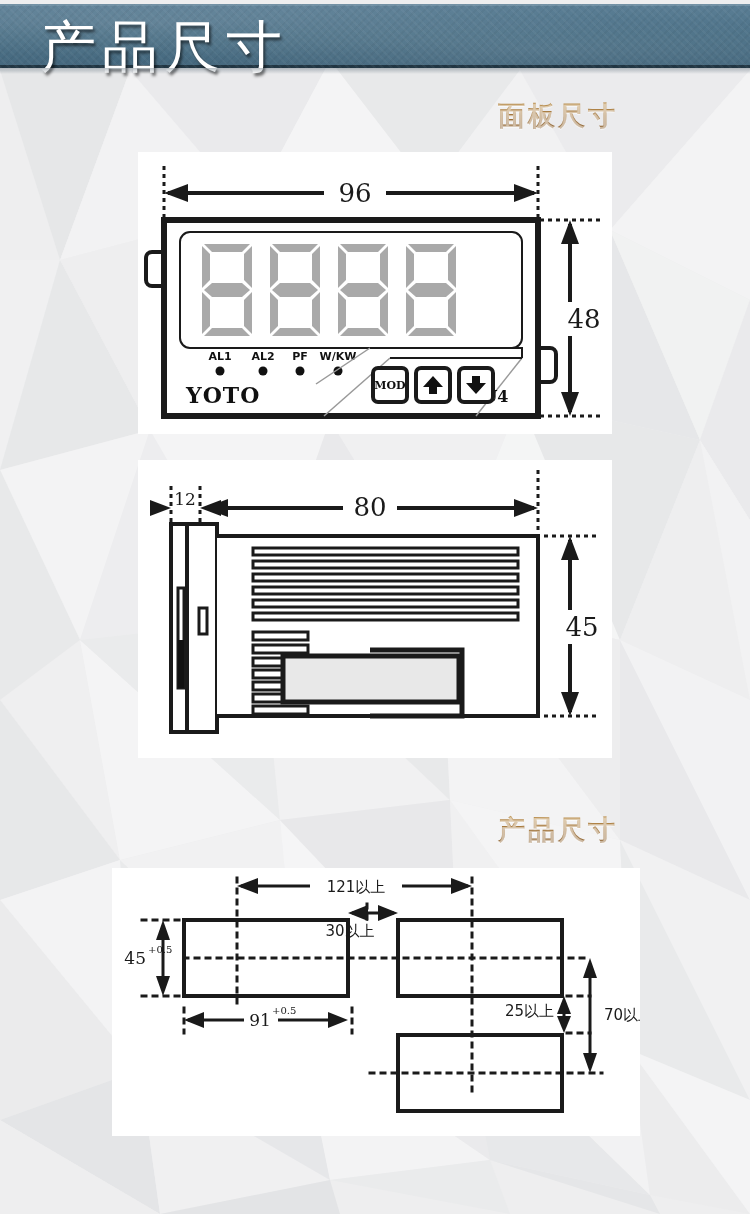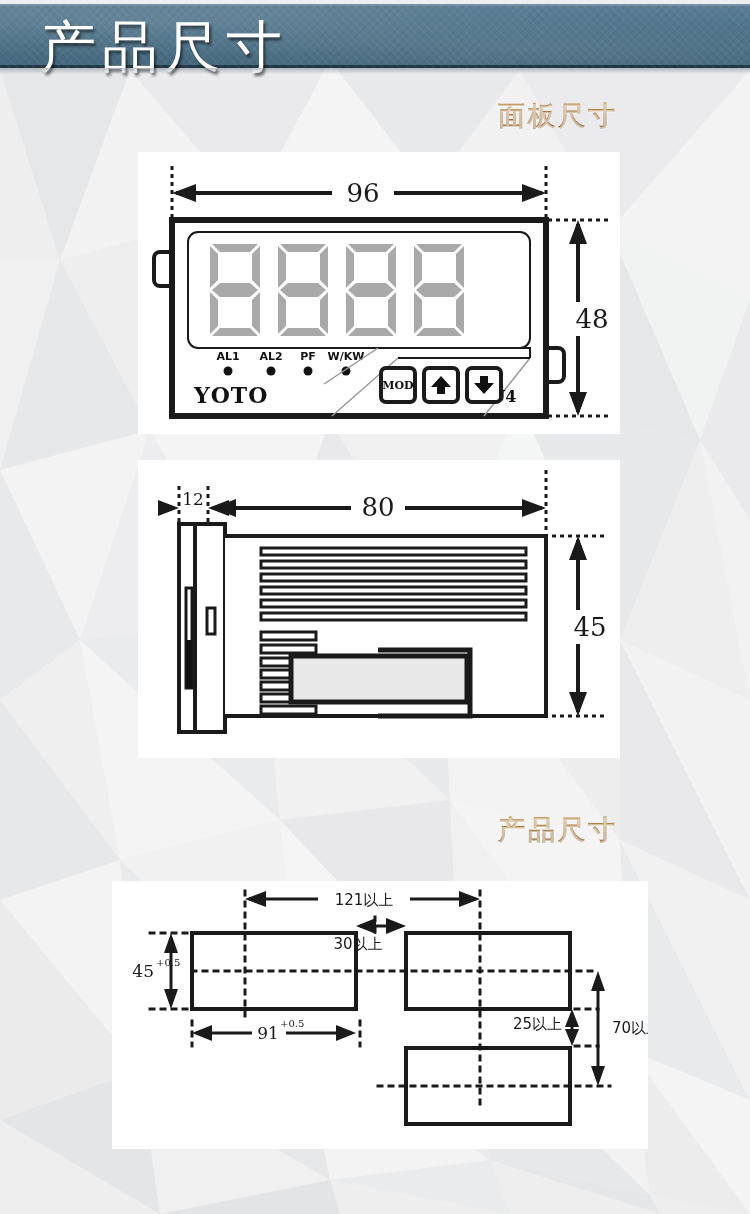--- a/index.html
+++ b/index.html
@@ -45,24 +45,24 @@
     font-size:27px;letter-spacing:3px;
     color:#8a5f2a;
     background:linear-gradient(180deg,#c59a54 0%,#9a6a2d 50%,#7d5120 100%);
     -webkit-background-clip:text;background-clip:text;
     -webkit-text-fill-color:transparent;
     text-shadow:0 1px 1px rgba(255,255,255,.6);
   }
   #t1{top:98px;}
   #t2{top:812px;}
   
-  .card{position:absolute;background:#ffffff;z-index:3;padding-left:8px;}
+  .card{position:absolute;background:#ffffff;z-index:3;}
   #card-panel  {left:138px;top:152px;width:474px;height:282px;}
   #card-side   {left:138px;top:460px;width:474px;height:298px;text-align:center;}
-  #card-cutout {left:112px;top:868px;width:528px;height:268px;margin-top:13px;}
+  #card-cutout {left:112px;top:868px;width:528px;height:268px;}
   .card svg{display:block;width:100%;height:100%;}
   text{font-family:"DejaVu Serif", serif;fill:#1a1a1a;}
   .dimnum{font-size:26px;}
   .dimnum-sm{font-size:17px;}
   .sup{font-size:10px;}
   .cn{font-family:"DejaVu Sans", sans-serif;font-size:15px;}
   .seg{fill:#a9a9a9;}
   .lbl{font-family:"DejaVu Sans", sans-serif;font-weight:bold;font-size:11px;fill:#111;}
   .brand{font-family:"DejaVu Serif", serif;font-weight:bold;font-size:22px;letter-spacing:1px;fill:#111;}
   .model{font-family:"DejaVu Serif", serif;font-weight:bold;font-size:16px;fill:#111;}

